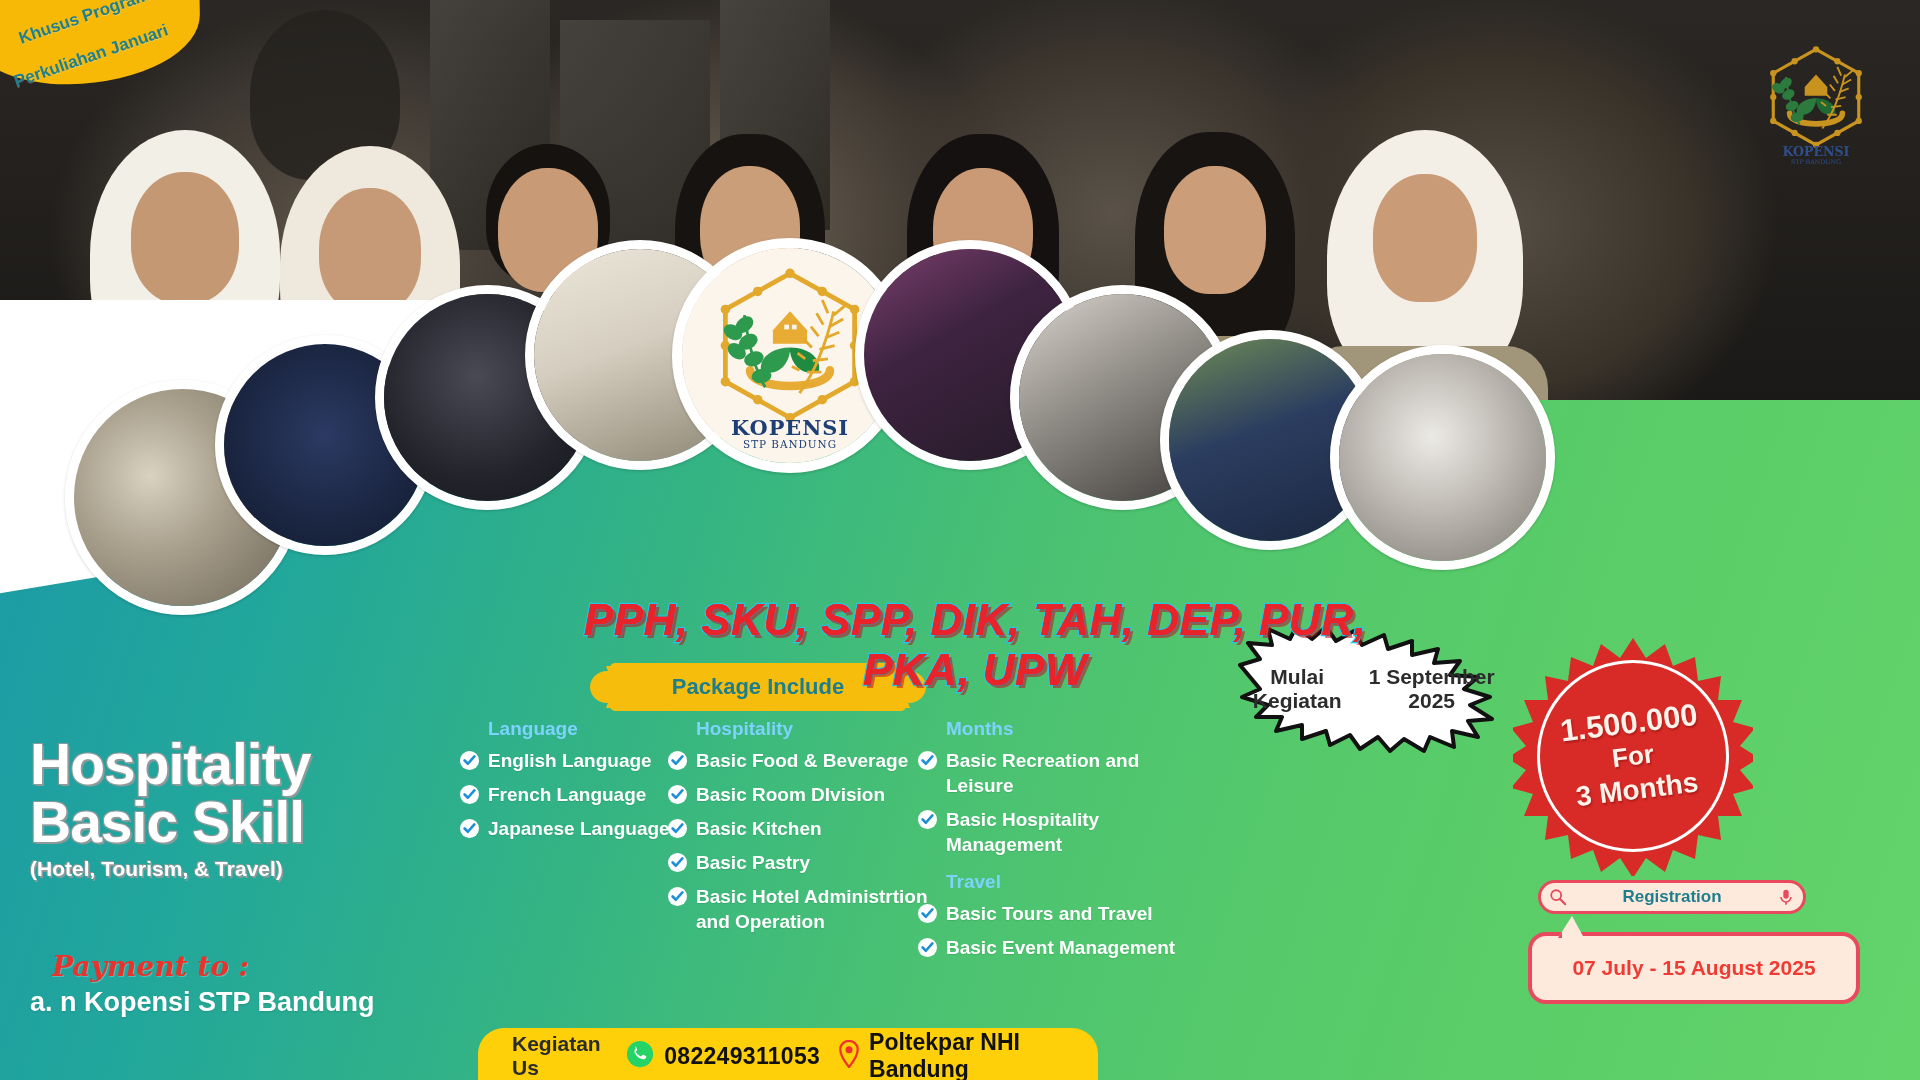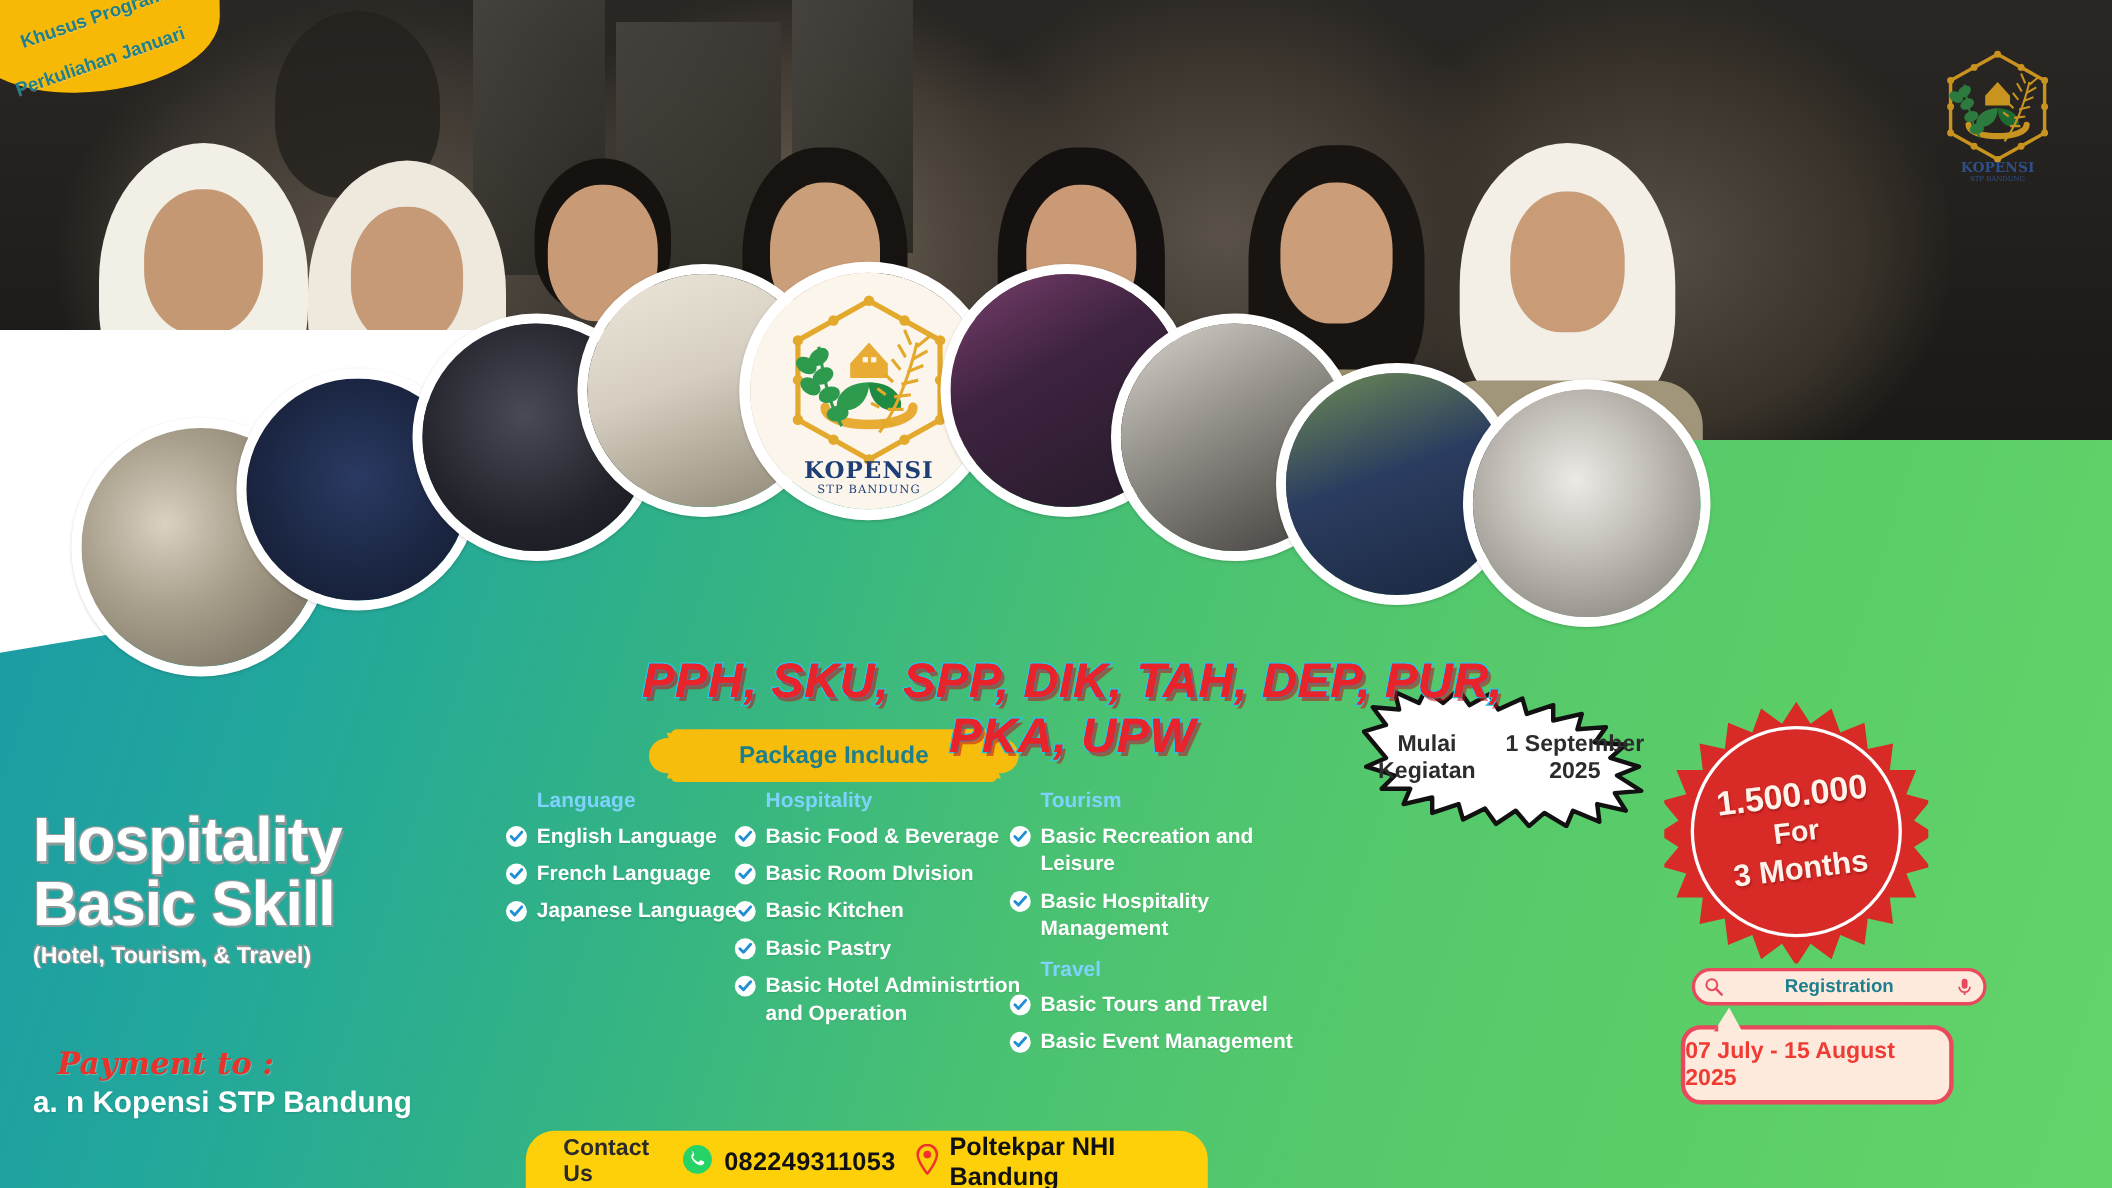--- a/index.html
+++ b/index.html
@@ -172,21 +172,21 @@
   .reg-pill {
     position:absolute; left:1538px; top:880px; width:268px; height:34px;
     background:#fdeadd; border:3px solid #e8495c; border-radius:20px;
     display:flex; align-items:center; z-index:28;
   }
   .reg-pill .ico { width:34px; display:flex; align-items:center; justify-content:center; }
   .reg-pill .lbl {
     flex:1; text-align:center; color:#1d7f8d; font-size:17px; font-weight:bold;
   }
   .reg-bubble {
-    position:absolute; left:1528px; top:932px; width:248px; height:72px;
+    position:absolute; left:1528px; top:932px; width:332px; height:72px;
     background:#fdeadd; border:4px solid #e8495c; border-radius:18px;
     display:flex; align-items:center; justify-content:center; z-index:27;
   }
   .reg-bubble .dates { color:#ef3b33; font-size:21px; font-weight:bold; }
   .reg-bubble .nub {
     position:absolute; left:26px; top:-20px; width:26px; height:22px;
     background:#fdeadd;
     clip-path:polygon(0 22px, 14px 0, 26px 22px);
     border-left:4px solid #e8495c;
   }
@@ -483,21 +483,21 @@
             </span><span>Basic Pastry</span></li>
         <li><span class="chk">
               <svg viewBox="0 0 16 16">
                 <path d="M2 8 L6 12 L14 3" stroke="#1f8fd6" stroke-width="3.2" fill="none" stroke-linecap="round" stroke-linejoin="round"></path>
               </svg>
             </span><span>Basic Hotel Administrtion and Operation</span></li>
       </ul>
     </div>
 
     <div class="col c3">
-      <h4>Tourism</h4>
+      <h4>Months</h4>
       <ul class="items">
         <li><span class="chk">
               <svg viewBox="0 0 16 16">
                 <path d="M2 8 L6 12 L14 3" stroke="#1f8fd6" stroke-width="3.2" fill="none" stroke-linecap="round" stroke-linejoin="round"></path>
               </svg>
             </span><span>Basic Recreation and Leisure</span></li>
         <li><span class="chk">
               <svg viewBox="0 0 16 16">
                 <path d="M2 8 L6 12 L14 3" stroke="#1f8fd6" stroke-width="3.2" fill="none" stroke-linecap="round" stroke-linejoin="round"></path>
               </svg>
@@ -560,21 +560,21 @@
           <line x1="10" y1="15.5" x2="10" y2="18.5" stroke="#e8495c" stroke-width="1.8"></line>
         </svg>
     </span>
   </div>
   <div class="reg-bubble">
     <div class="nub"></div>
     <span class="dates">07 July - 15 August 2025</span>
   </div>
 
   <div class="contact">
-    <span class="cu">Contact Us</span>
+    <span class="cu">Kegiatan Us</span>
     <span class="grp">
       <span>
         <svg viewBox="0 0 32 32" width="30" height="30">
             <circle cx="16" cy="16" r="14" fill="#25d366"></circle>
             <path d="M6 27 L8.6 20.5 L12.5 23.5 Z" fill="#25d366"></path>
             <path d="M11.5 10.5 c-.6 .2 -1.4 1.3 -1.4 2.7 0 1.4 1 2.9 1.2 3.1 .2 .2 2.1 3.4 5.2 4.6 2.6 1 3.1 .8 3.7 .7 .6 -.1 1.9 -.8 2.2 -1.6 .3 -.8 .3 -1.4 .2 -1.6 -.1 -.2 -.4 -.3 -.8 -.5 -.4 -.2 -2.1 -1 -2.4 -1.1 -.3 -.1 -.6 -.2 -.8 .2 -.2 .4 -.9 1.1 -1.1 1.3 -.2 .2 -.4 .2 -.8 .1 -.4 -.2 -1.6 -.6 -3 -1.9 -1.1 -1 -1.8 -2.2 -2 -2.6 -.2 -.4 0 -.6 .2 -.8 .2 -.2 .4 -.4 .6 -.7 .2 -.2 .2 -.4 .4 -.7 .1 -.3 .1 -.5 0 -.7 -.1 -.2 -.8 -1.9 -1.1 -2.6 -.3 -.6 -.6 -.5 -.8 -.5 z" fill="#ffffff"></path>
           </svg>
       </span>
       <span class="ph">082249311053</span>
     </span>

